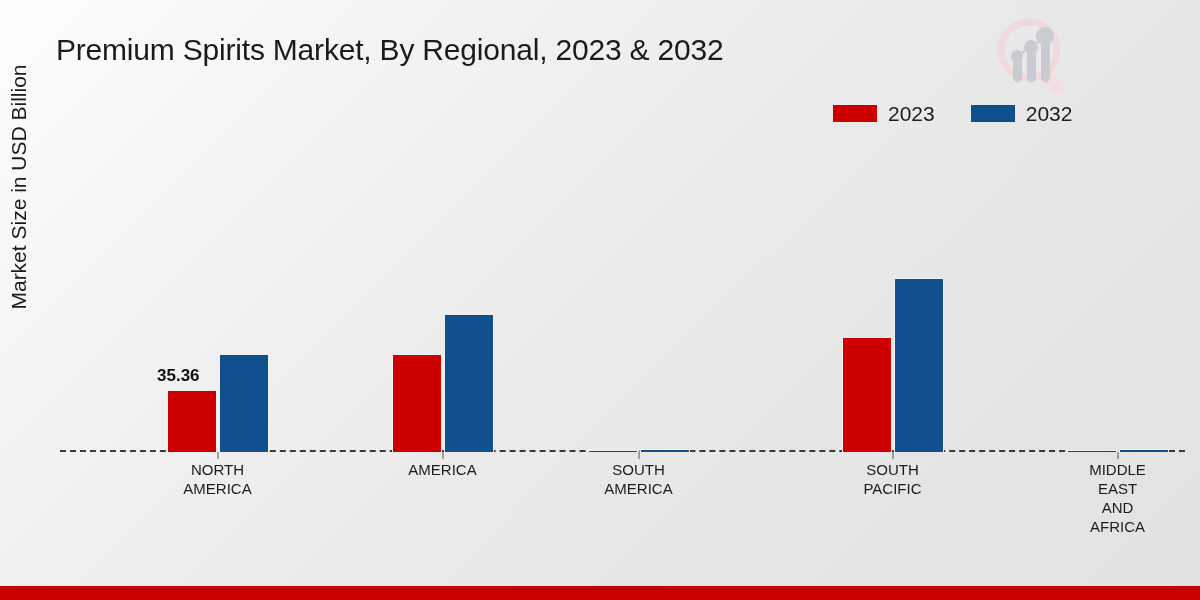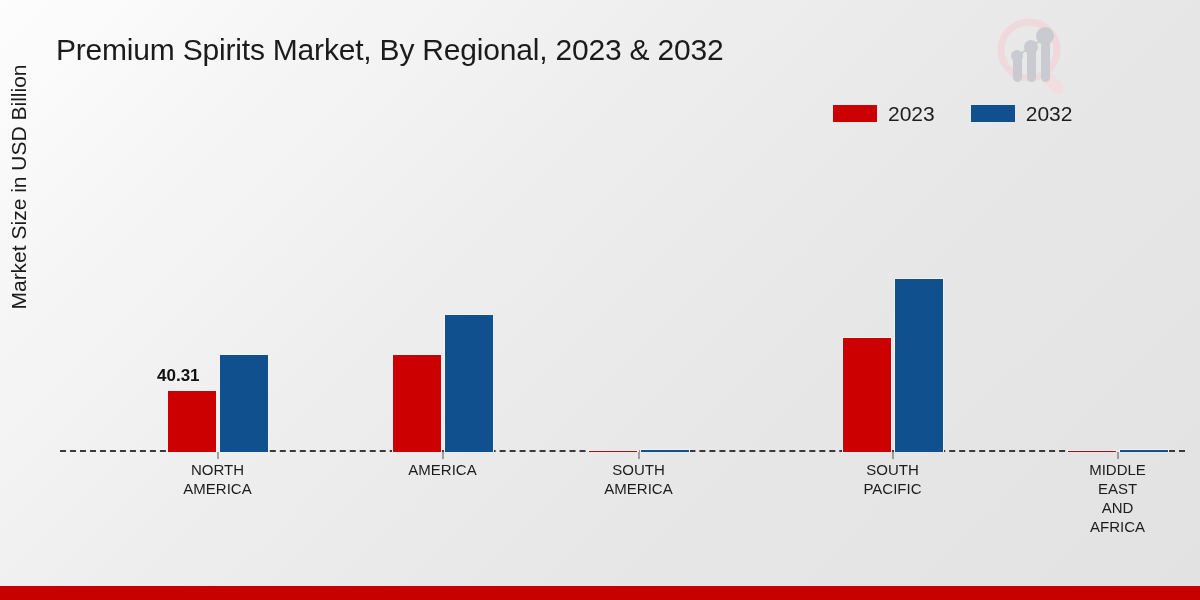--- a/index.html
+++ b/index.html
@@ -207,21 +207,21 @@
 
   <div id="plot">
 
     <div id="baseline"></div>
 
     <div class="group" style="left:45px">
       <div class="bars">
         <div class="bar s2023" style="height:62px"></div>
         <div class="bar s2032" style="height:98px"></div>
       </div>
-      <div class="value-label" style="left:52px; bottom:66px">40.31</div>
+      <div class="value-label" style="left:52px; bottom:66px">35.36</div>
       <div class="tick"></div>
       <div class="cat-label">NORTH
 AMERICA</div>
     </div>
 
     <div class="group" style="left:270px">
       <div class="bars">
         <div class="bar s2023" style="height:98px"></div>
         <div class="bar s2032" style="height:138px"></div>
       </div>

